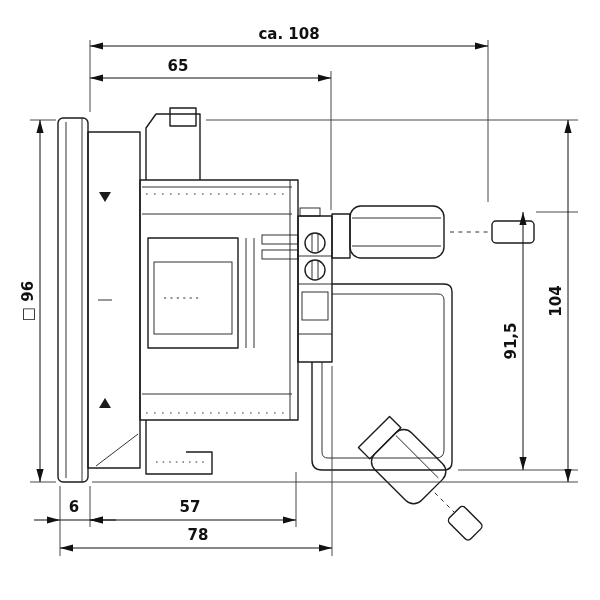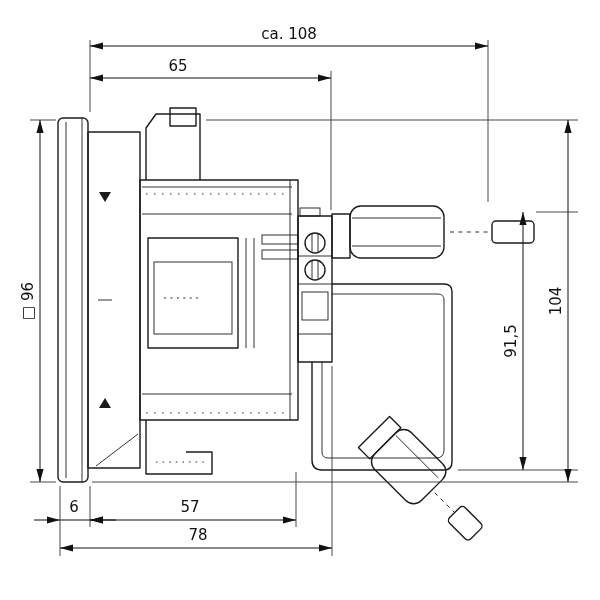--- a/index.html
+++ b/index.html
@@ -1,19 +1,20 @@
 <!DOCTYPE html>
 <html><head>
 <meta charset="utf-8">
 <style>
   html, body { margin: 0; padding: 0; background: #ffffff; }
   .page {
     width: 600px; height: 600px; background: #ffffff;
     position: relative; overflow: hidden;
     font-family: "DejaVu Sans", sans-serif;
+    font-weight: bold;
   }
   svg { display: block; }
   svg text {
     font-family: "DejaVu Sans", sans-serif;
     font-size: 15px;
     fill: #111;
   }
   .dev   { stroke: #1c1c1c; fill: none; stroke-width: 1.4; stroke-linejoin: round; stroke-linecap: butt; }
   .thin  { stroke: #1c1c1c; fill: none; stroke-width: 0.9; }
   .dim   { stroke: #111;    fill: none; stroke-width: 1;   }

